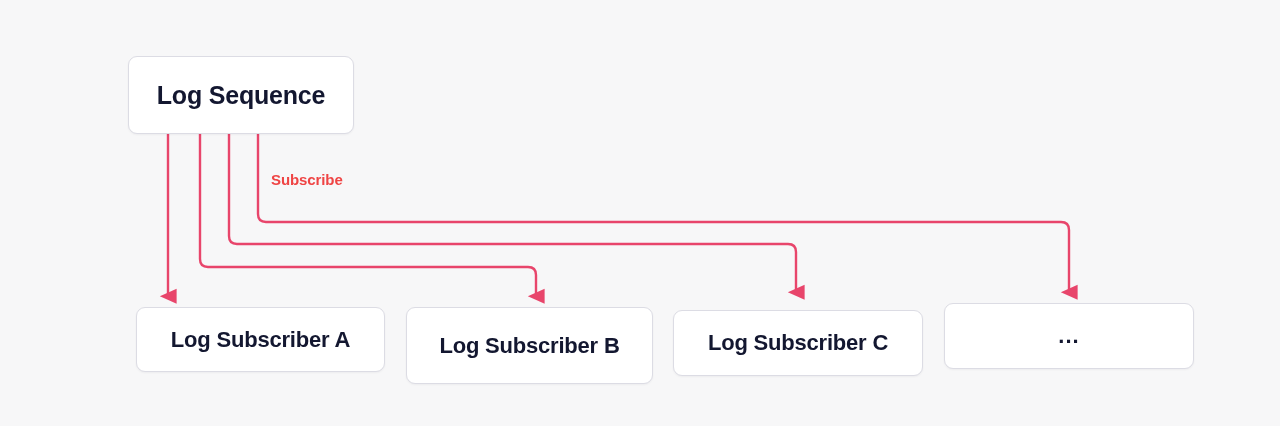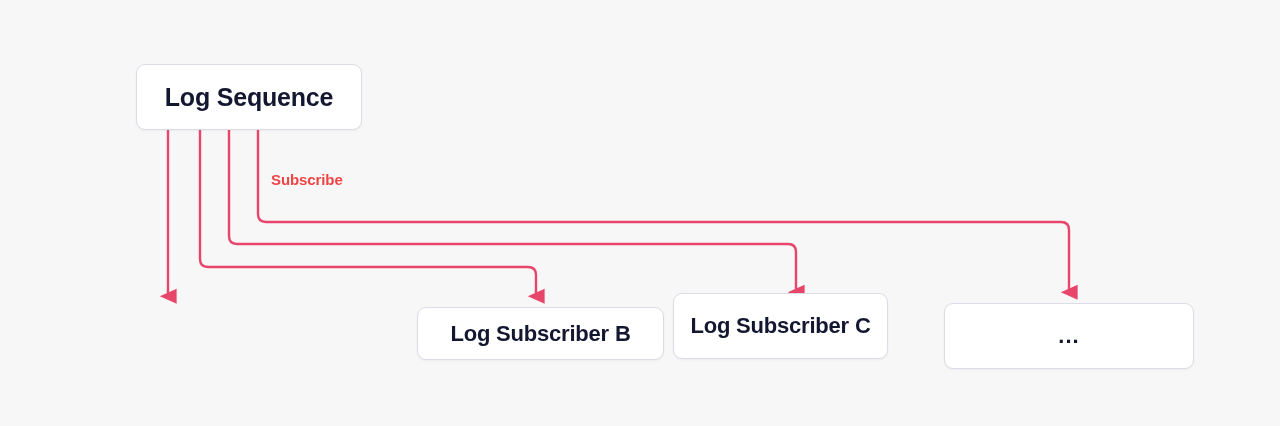--- a/index.html
+++ b/index.html
@@ -38,45 +38,44 @@
     justify-content: center;
     box-shadow: 0 1px 2px rgba(30, 32, 60, 0.05);
   }
   .node-label {
     color: #131730;
     font-weight: bold;
     letter-spacing: -0.2px;
     white-space: nowrap;
   }
   #node-log-sequence {
-    left: 136px;
+    left: 128px;
     top: 56px;
     width: 226px;
-    height: 66px;
-    margin-top: 8px;
+    height: 78px;
   }
   #node-log-sequence .node-label {
     font-size: 25px;
   }
   #node-subscriber-a {
     left: 136px;
     top: 307px;
     width: 249px;
     height: 65px;
   }
   #node-subscriber-b {
-    left: 417px;
+    left: 406px;
     top: 307px;
     width: 247px;
-    height: 53px;
+    height: 77px;
   }
   #node-subscriber-c {
     left: 673px;
-    top: 293px;
-    width: 215px;
+    top: 310px;
+    width: 250px;
     height: 66px;
   }
   #node-subscriber-more {
     left: 944px;
     top: 303px;
     width: 250px;
     height: 66px;
   }
   .subscriber-label {
     font-size: 22px;
@@ -126,20 +125,23 @@
       <circle cx="258" cy="119" r="4.2"></circle>
     </g>
   </svg>
 
   <div class="node-box" id="node-log-sequence">
     <span class="node-label">Log Sequence</span>
   </div>
 
   <div id="subscribe-label">Subscribe</div>
 
+  <div class="node-box" id="node-subscriber-a">
+    <span class="node-label subscriber-label">Log Subscriber A</span>
+  </div>
 
   <div class="node-box" id="node-subscriber-b">
     <span class="node-label subscriber-label">Log Subscriber B</span>
   </div>
 
   <div class="node-box" id="node-subscriber-c">
     <span class="node-label subscriber-label">Log Subscriber C</span>
   </div>
 
   <div class="node-box" id="node-subscriber-more">

